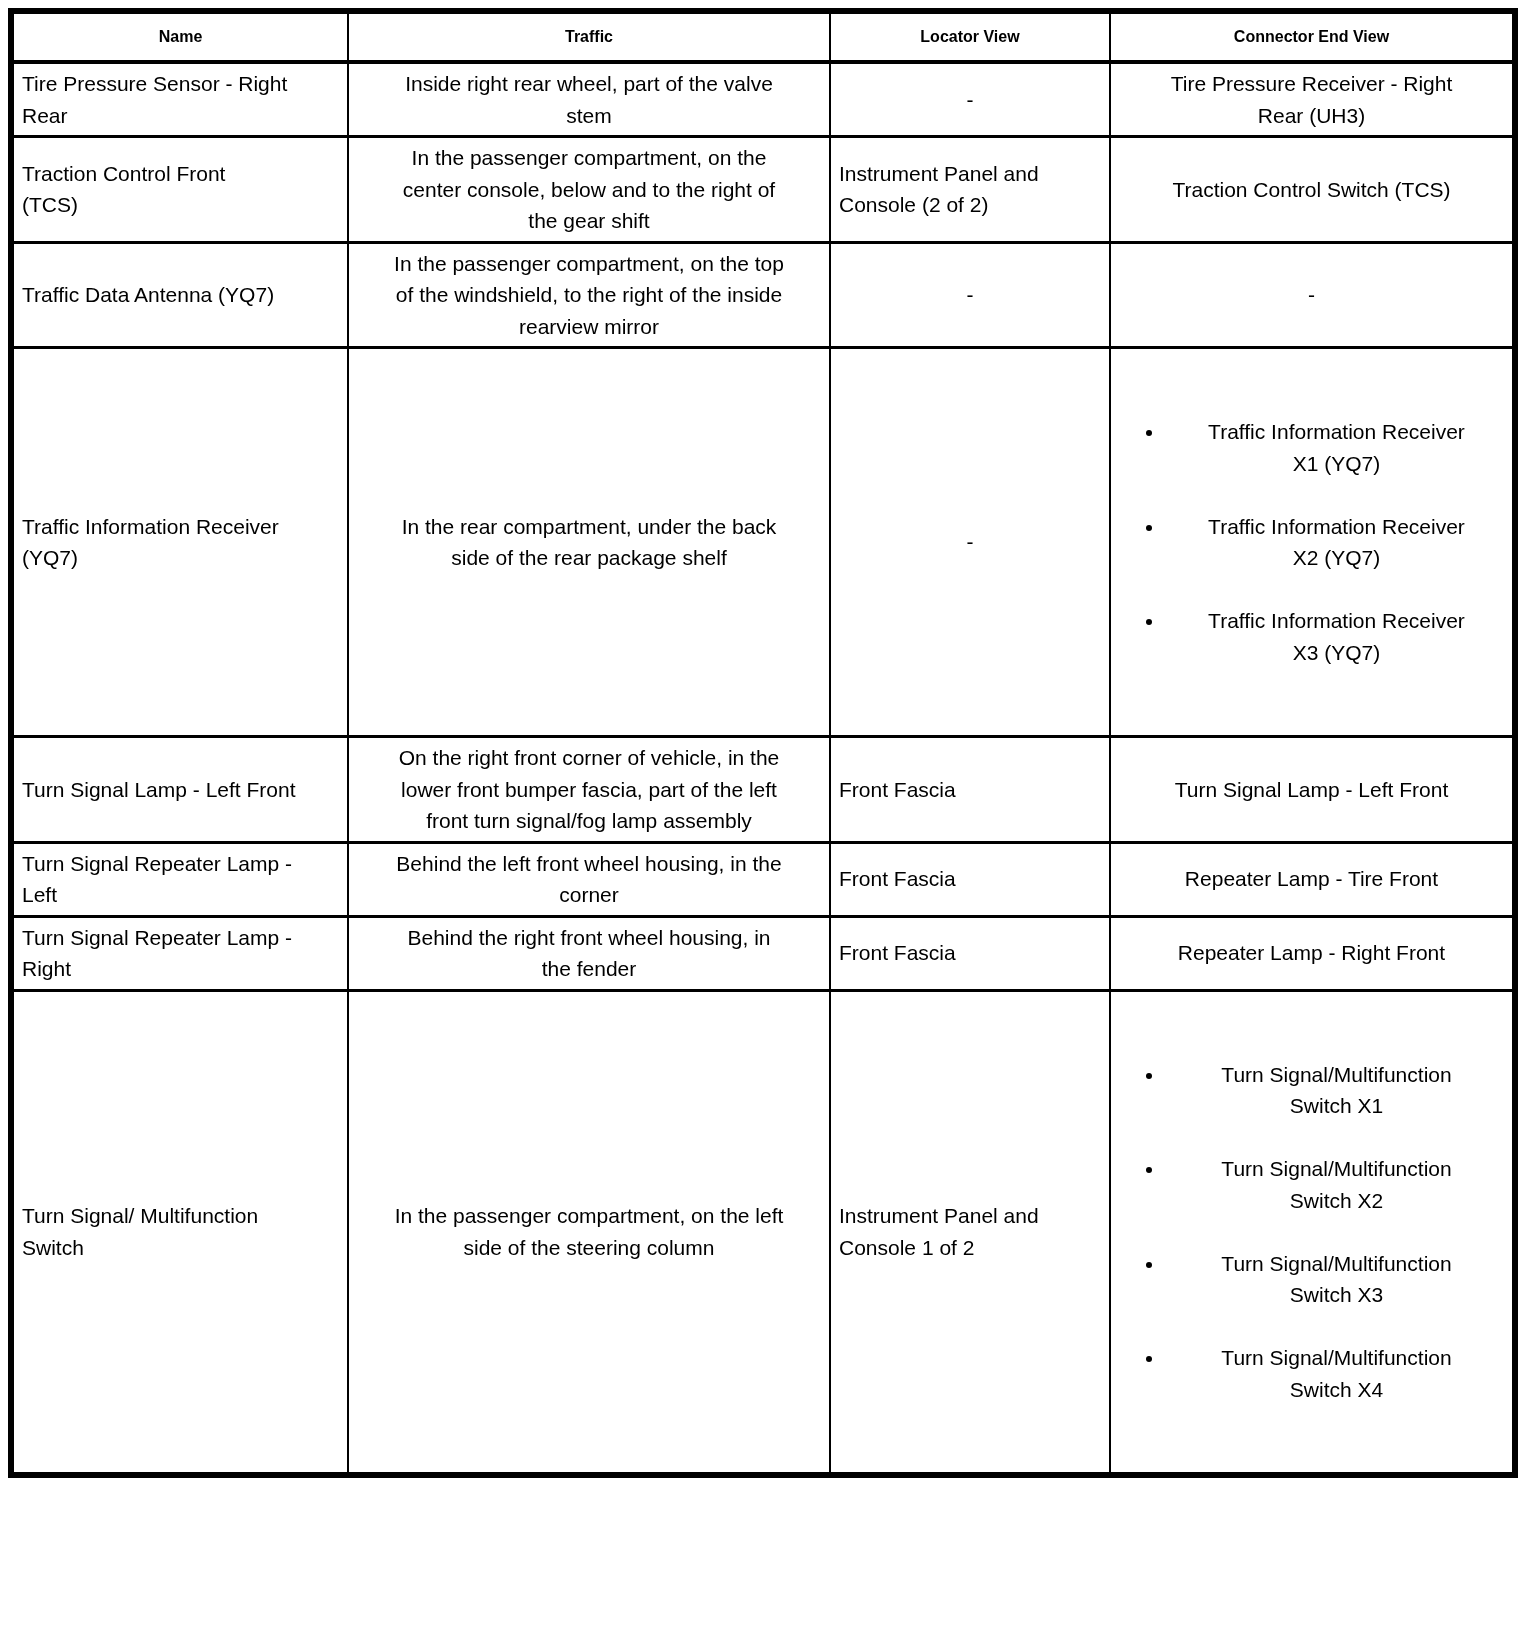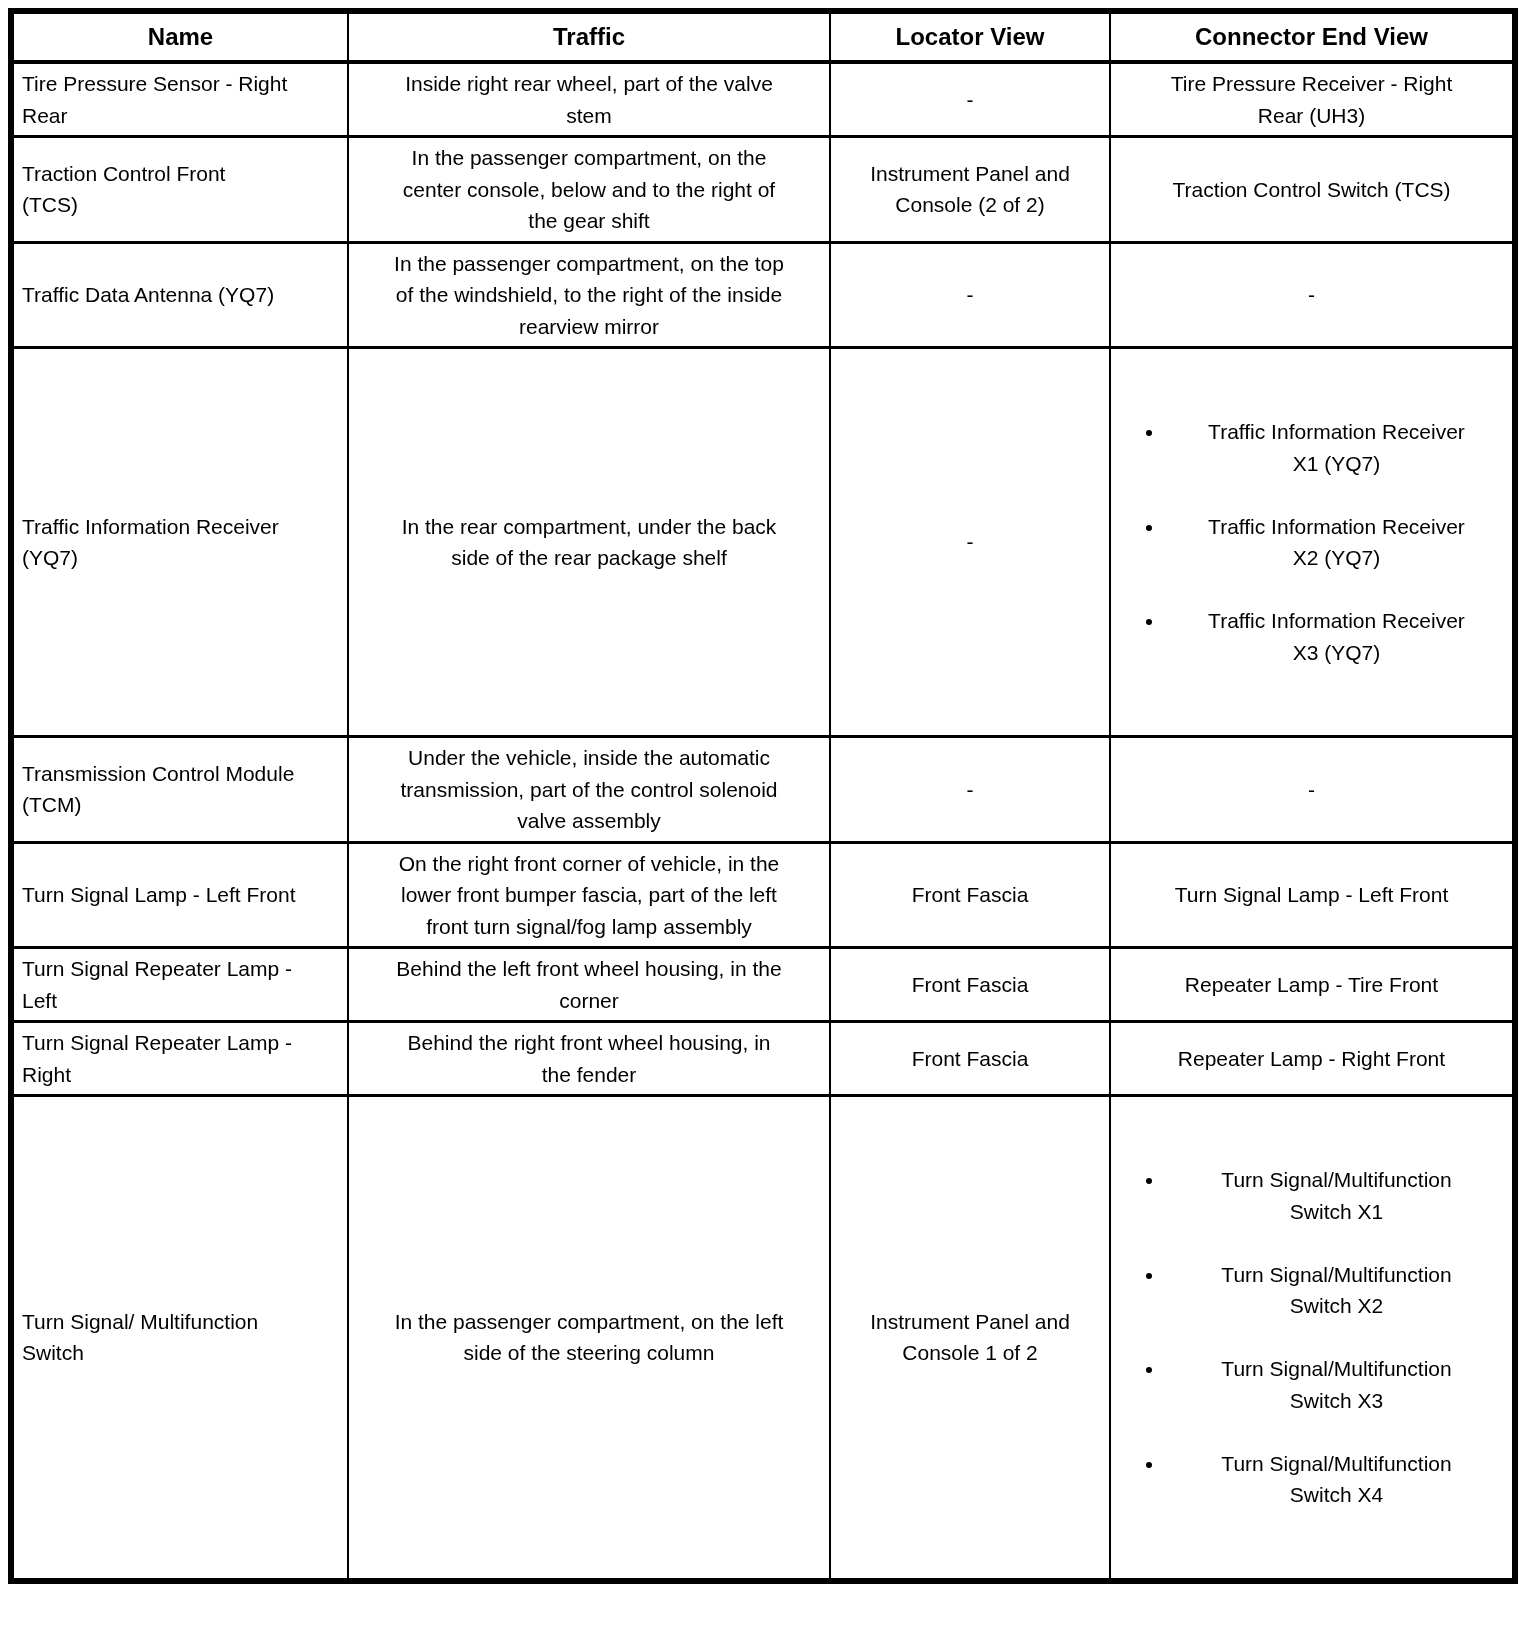--- a/index.html
+++ b/index.html
@@ -16,21 +16,21 @@
   }
   table.locator-table {
     border-collapse: collapse;
     table-layout: fixed;
     width: 1504px;
     border: 6px solid #000;
     font-size: 21px;
     line-height: 1.5;
   }
   th {
-    font-size: 24px;
+    font-size: 16px;
     font-weight: bold;
     text-align: center;
     vertical-align: middle;
     border: 2px solid #000;
     border-bottom: 4px solid #000;
     padding: 4px 6px;
     height: 38px;
   }
   td {
     border: 2px solid #000;
@@ -41,21 +41,21 @@
   }
   .c-name {
     text-align: left;
     white-space: pre-line;
   }
   .c-loc {
     text-align: center;
     white-space: pre-line;
   }
   .c-locator {
-    text-align: center;
+    text-align: left;
     white-space: pre-line;
   }
   .c-conn {
     text-align: center;
     white-space: pre-line;
   }
   td.dash {
     text-align: center;
   }
   ul.bullets {
@@ -125,29 +125,20 @@
             <li>Traffic Information Receiver
 X1 (YQ7)</li>
             <li>Traffic Information Receiver
 X2 (YQ7)</li>
             <li>Traffic Information Receiver
 X3 (YQ7)</li>
           </ul>
         </td>
       </tr>
       <tr style="height:100px">
-        <td class="c-name">Transmission Control Module
-(TCM)</td>
-        <td class="c-loc">Under the vehicle, inside the automatic
-transmission, part of the control solenoid
-valve assembly</td>
-        <td class="c-locator dash">-</td>
-        <td class="c-conn dash">-</td>
-      </tr>
-      <tr style="height:100px">
         <td class="c-name">Turn Signal Lamp - Left Front</td>
         <td class="c-loc">On the right front corner of vehicle, in the
 lower front bumper fascia, part of the left
 front turn signal/fog lamp assembly</td>
         <td class="c-locator">Front Fascia</td>
         <td class="c-conn">Turn Signal Lamp - Left Front</td>
       </tr>
       <tr style="height:74px">
         <td class="c-name">Turn Signal Repeater Lamp -
 Left</td>

